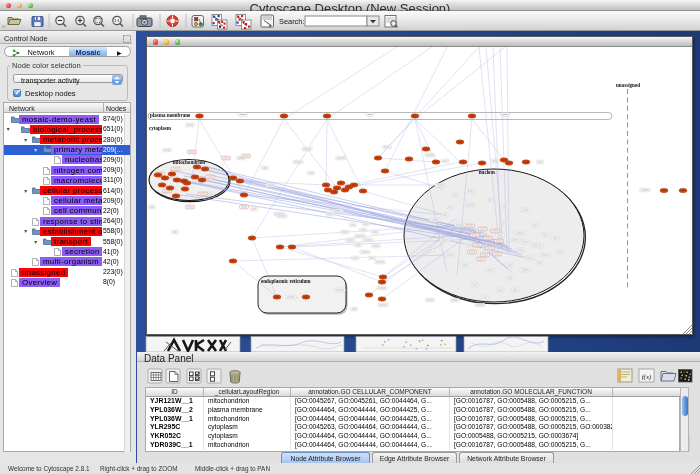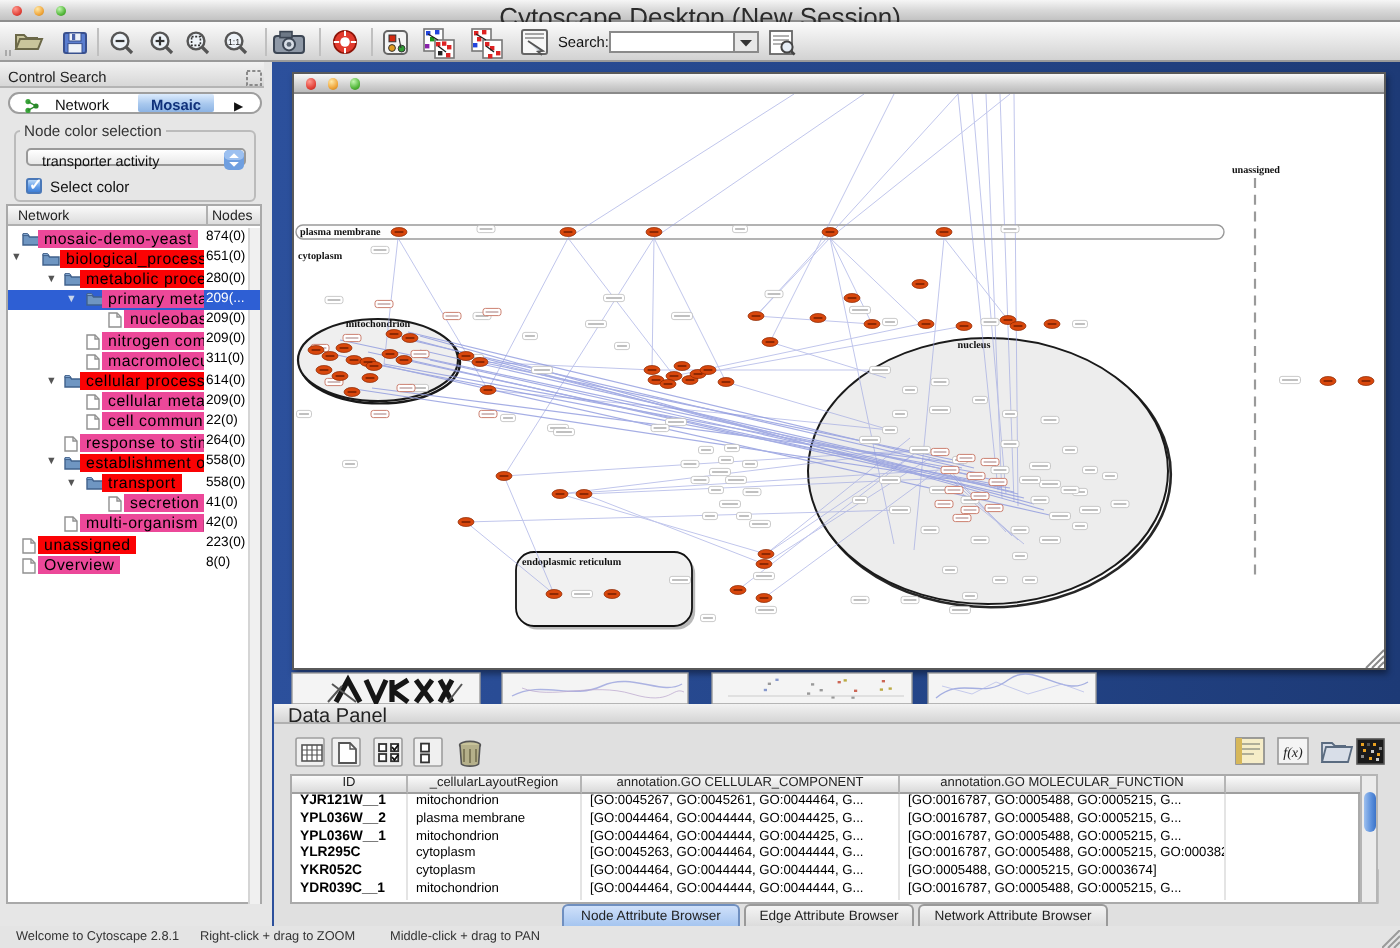--- a/index.html
+++ b/index.html
@@ -46,21 +46,21 @@
 #checkbox::after { content:"\2713"; position:absolute; left:0.5px; top:-1.5px; color:#fff; font-size:8px; font-weight:bold; }
 #checklbl { left:25px; top:58px; font-size:7.6px; color:#111; }
 
 #treewrap { left:3px; top:71px; width:128px; height:350px; background:#fff;
   border:1px solid #a9a9a9; }
 #treehead { left:0; top:0; width:126px; height:10px;
   background:linear-gradient(#fafafa,#dcdcdc); border-bottom:1px solid #b0b0b0;
   font-size:7px; color:#222; }
 .trow { left:0; width:126px; height:10.2px; font-size:7.9px; color:#000; white-space:nowrap; }
 .trow .lbl { position:absolute; top:0.6px; height:9px; line-height:9px; padding:0 3px; letter-spacing:0.3px; }
-.lbl.g { background:#ec4899; }
+.lbl.g { background:#8b5cf6; }
 .lbl.r { background:#fb0204; }
 .trow .num { position:absolute; left:99px; top:1.2px; font-size:6.8px; }
 .arrow { position:absolute; top:2.2px; font-size:5.4px; color:#555; }
 .ficon, .dicon { position:absolute; top:1.6px; }
 
 
 #mdi { left:136px; top:31px; width:564px; height:432px;
   background:linear-gradient(90deg,#2c509c,#234487 60%,#1d3a76); }
 
 
@@ -187,21 +187,21 @@
           <path d="M370 9 l3 3.2 l3 -3.2 z" fill="#333"></path>
 <rect x="385" y="4.5" width="11" height="11.5" fill="#fff" stroke="#666" stroke-width="0.9"></rect>
           <path d="M386.5 7 h8 M386.5 9 h8 M386.5 11 h8" stroke="#999" stroke-width="0.7"></path>
           <circle cx="393.5" cy="12.5" r="2.8" fill="#e6edf5" stroke="#444" stroke-width="1"></circle>
           <line x1="395.5" y1="14.5" x2="397.3" y2="16.3" stroke="#444" stroke-width="1.3"></line>
 </svg>
       </div>
   </div>
 
   <div id="cpanel" class="abs">
-    <div id="cphead" class="abs">Control Search</div>
+    <div id="cphead" class="abs">Control Node</div>
       <svg class="abs" style="left:123px;top:4px" width="8" height="8" viewBox="0 0 8 8">
         <rect x="0.5" y="0.5" width="7" height="7" fill="none" stroke="#8a8a8a" stroke-width="1" stroke-dasharray="1.6,1"></rect>
       </svg>
     <div id="cptabs" class="abs">
       <div id="tab-network" class="abs"><svg style="position:absolute;left:6px;top:1.5px" width="8" height="8" viewBox="0 0 8 8">
             <circle cx="2" cy="1.8" r="1.3" fill="#3aa43a"></circle>
             <circle cx="2" cy="6.2" r="1.3" fill="#3aa43a"></circle>
             <circle cx="6" cy="4" r="1.3" fill="#2a8a2a"></circle>
             <path d="M2 1.8 L6 4 L2 6.2" fill="none" stroke="#2a8a2a" stroke-width="0.7"></path>
           </svg><span style="margin-left:8px">Network</span></div>
@@ -213,21 +213,21 @@
     <div id="combo" class="abs">
         <span class="abs cb-txt">transporter activity</span>
         <svg class="abs" style="right:0px;top:-0.5px" width="10" height="10" viewBox="0 0 10 10">
           <rect x="0" y="0" width="10" height="10" rx="2.5" fill="#6f9fe0"></rect>
           <rect x="0" y="0" width="10" height="5" rx="2.5" fill="#9cc0f0"></rect>
           <path d="M2.6 4 L5 1.6 L7.4 4 Z" fill="#fff"></path>
           <path d="M2.6 6 L5 8.4 L7.4 6 Z" fill="#fff"></path>
         </svg>
       </div>
     <div id="checkbox" class="abs"></div>
-    <div id="checklbl" class="abs">Select color</div>
+    <div id="checklbl" class="abs">Desktop nodes</div>
     <div id="treewrap" class="abs">
       <div id="treehead" class="abs">
           <span class="abs" style="left:5px;top:1.5px;">Network</span>
           <span class="abs" style="left:102px;top:1.5px;">Nodes</span>
           <span class="abs" style="left:99px;top:0;width:1px;height:10px;background:#b0b0b0;"></span>
         </div>
       <div class="abs" style="left:119.5px;top:10.5px;width:6.5px;height:338px;background:#f0f0f0;border-left:1px solid #d5d5d5;"></div>
         <div id="treerows" class="abs" style="left:0;top:11px;width:126px;">
           <div class="abs trow" style="top:0.0px;">
             <svg class="dicon" style="left:7px" width="9" height="7" viewBox="0 0 9 7">

